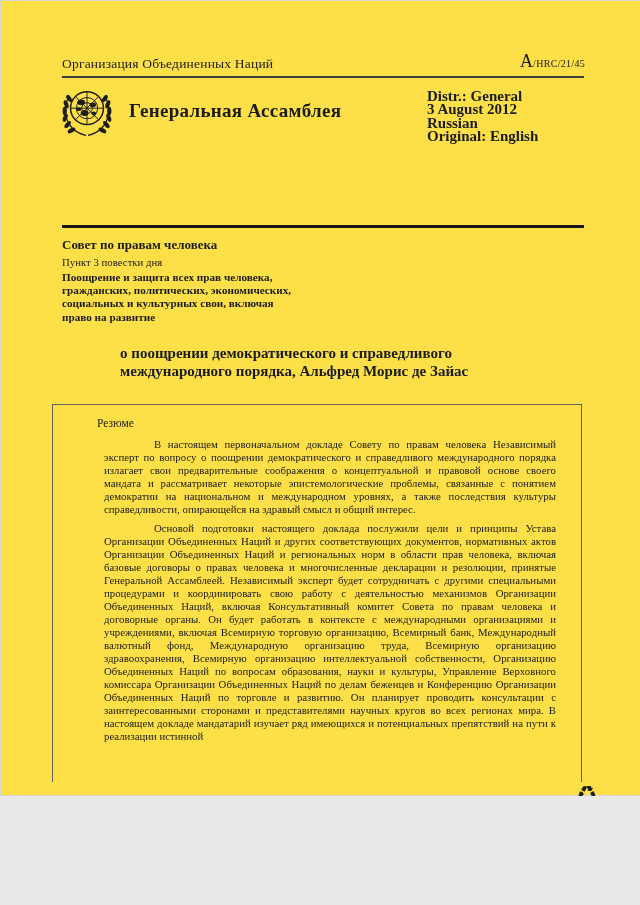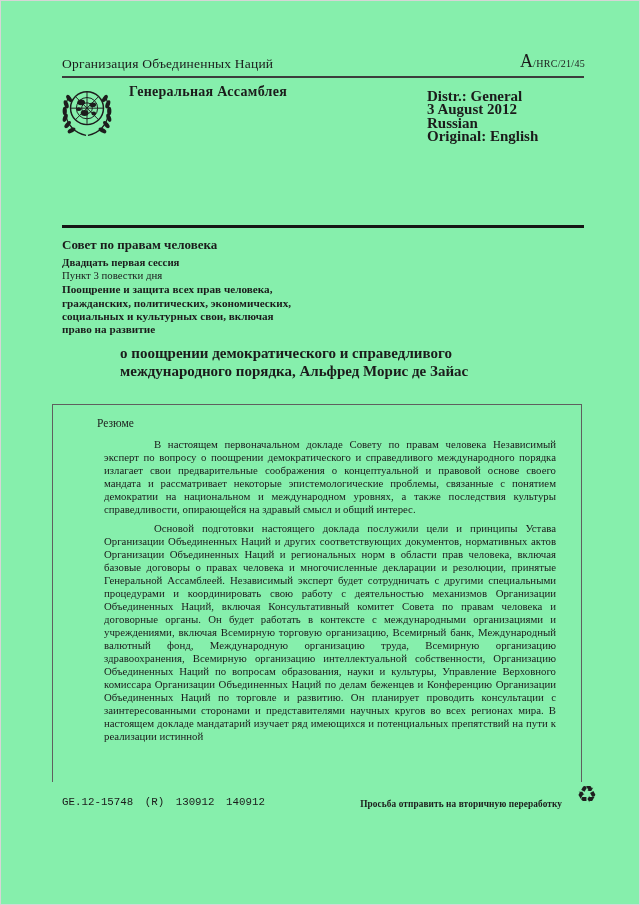--- a/index.html
+++ b/index.html
@@ -1,28 +1,28 @@
 <!DOCTYPE html>
 <html><head>
 <meta charset="utf-8">
 <style>
   html,body{margin:0;padding:0;background:#e8e8e8;}
   .page{
-    position:relative;width:640px;height:905px;background:#86efac;
+    position:relative;width:640px;height:796px;background:#fde047;
     font-family:"Liberation Serif",serif;color:#1b1b1b;overflow:hidden;
     box-shadow:0 0 0 1px #d6d6d6 inset;
   }
   .abs{position:absolute;}
   .org-name{left:62px;top:56px;font-size:13.5px;letter-spacing:.2px;}
   .doc-symbol{right:55px;top:51px;white-space:nowrap;margin-left:48px;}
   .doc-symbol .big{font-size:18px;}
   .doc-symbol .small{font-size:10px;letter-spacing:.3px;}
   .rule-thin{left:62px;top:76px;width:522px;height:1.5px;background:#3c3c3c;}
   .emblem{left:56px;top:83px;width:62px;height:60px;}
-  .ga-title{left:129px;top:84px;font-size:14px;font-weight:bold;letter-spacing:.3px;}
+  .ga-title{left:129px;top:100px;font-size:19px;font-weight:bold;letter-spacing:.3px;}
   .distr{left:427px;top:90px;font-size:15px;line-height:13.4px;font-weight:bold;}
   .rule-thick{left:62px;top:225px;width:522px;height:2.6px;background:#161616;}
   .session{left:62px;top:237px;}
   .session .council{font-size:13px;font-weight:bold;margin-bottom:3px;}
   .session .sess{font-size:10.8px;font-weight:bold;line-height:12.6px;}
   .session .agitem{font-size:10.8px;line-height:12.6px;}
   .session .agbold{font-size:11.2px;font-weight:bold;line-height:13.4px;}
   .session .agbold-first{margin-top:2px;}
   .doc-title{left:120px;top:344px;font-size:15px;font-weight:bold;line-height:18.4px;}
   .summary-box{
@@ -96,21 +96,20 @@
     <div>Distr.: General</div>
     <div>3 August 2012</div>
     <div>Russian</div>
     <div>Original:  English</div>
   </div>
 
   <div class="abs rule-thick"></div>
 
   <div class="abs session">
     <div class="council">Совет по правам человека</div>
-    <div class="sess">Двадцать первая сессия</div>
     <div class="agitem">Пункт 3 повестки дня</div>
     <div class="agbold agbold-first">Поощрение и защита всех прав человека,</div>
     <div class="agbold">гражданских, политических, экономических,</div>
     <div class="agbold">социальных и культурных свои, включая</div>
     <div class="agbold">право на развитие</div>
   </div>
 
   <div class="abs doc-title">
     <div>о поощрении демократического и справедливого</div>
     <div>международного порядка, Альфред Морис де Зайас</div>

